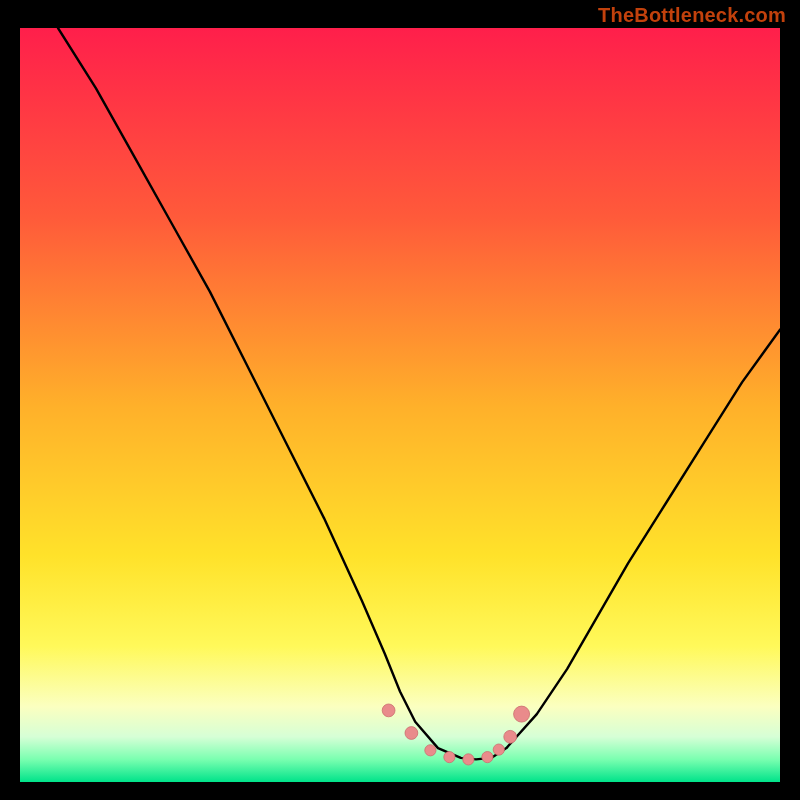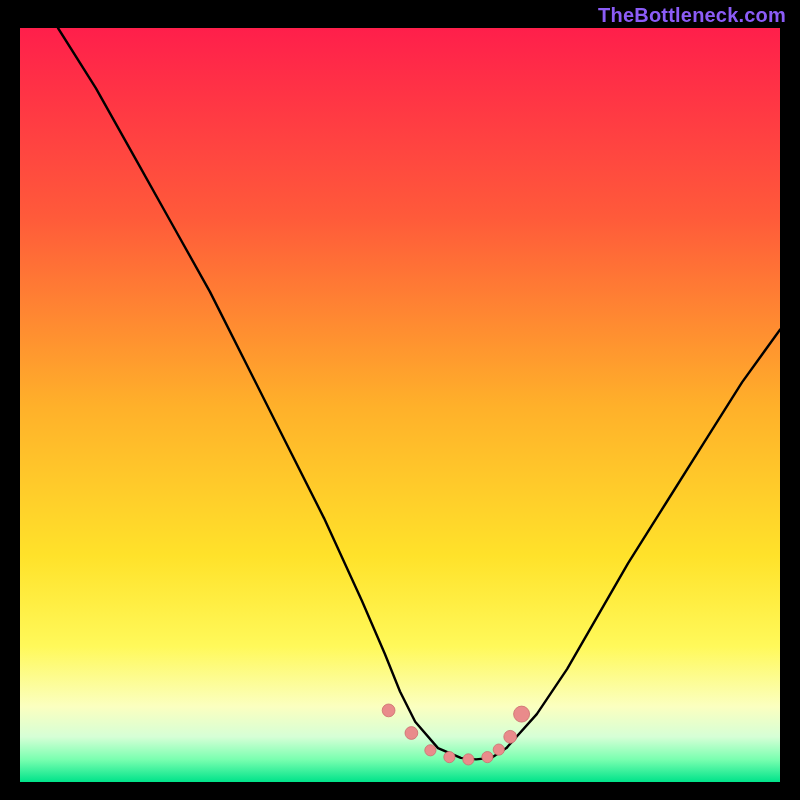--- a/index.html
+++ b/index.html
@@ -14,21 +14,21 @@
   .frame {
     position: relative;
     width: 800px;
     height: 800px;
     background: #000;
   }
   .watermark {
     position: absolute;
     top: 4px;
     right: 14px;
-    color: #8b5cf6;
+    color: #c2410c;
     font-size: 20px;
     font-weight: 600;
     letter-spacing: 0.2px;
     user-select: none;
     z-index: 10;
   }
   .plot-area {
     position: absolute;
     left: 20px;
     top: 28px;

